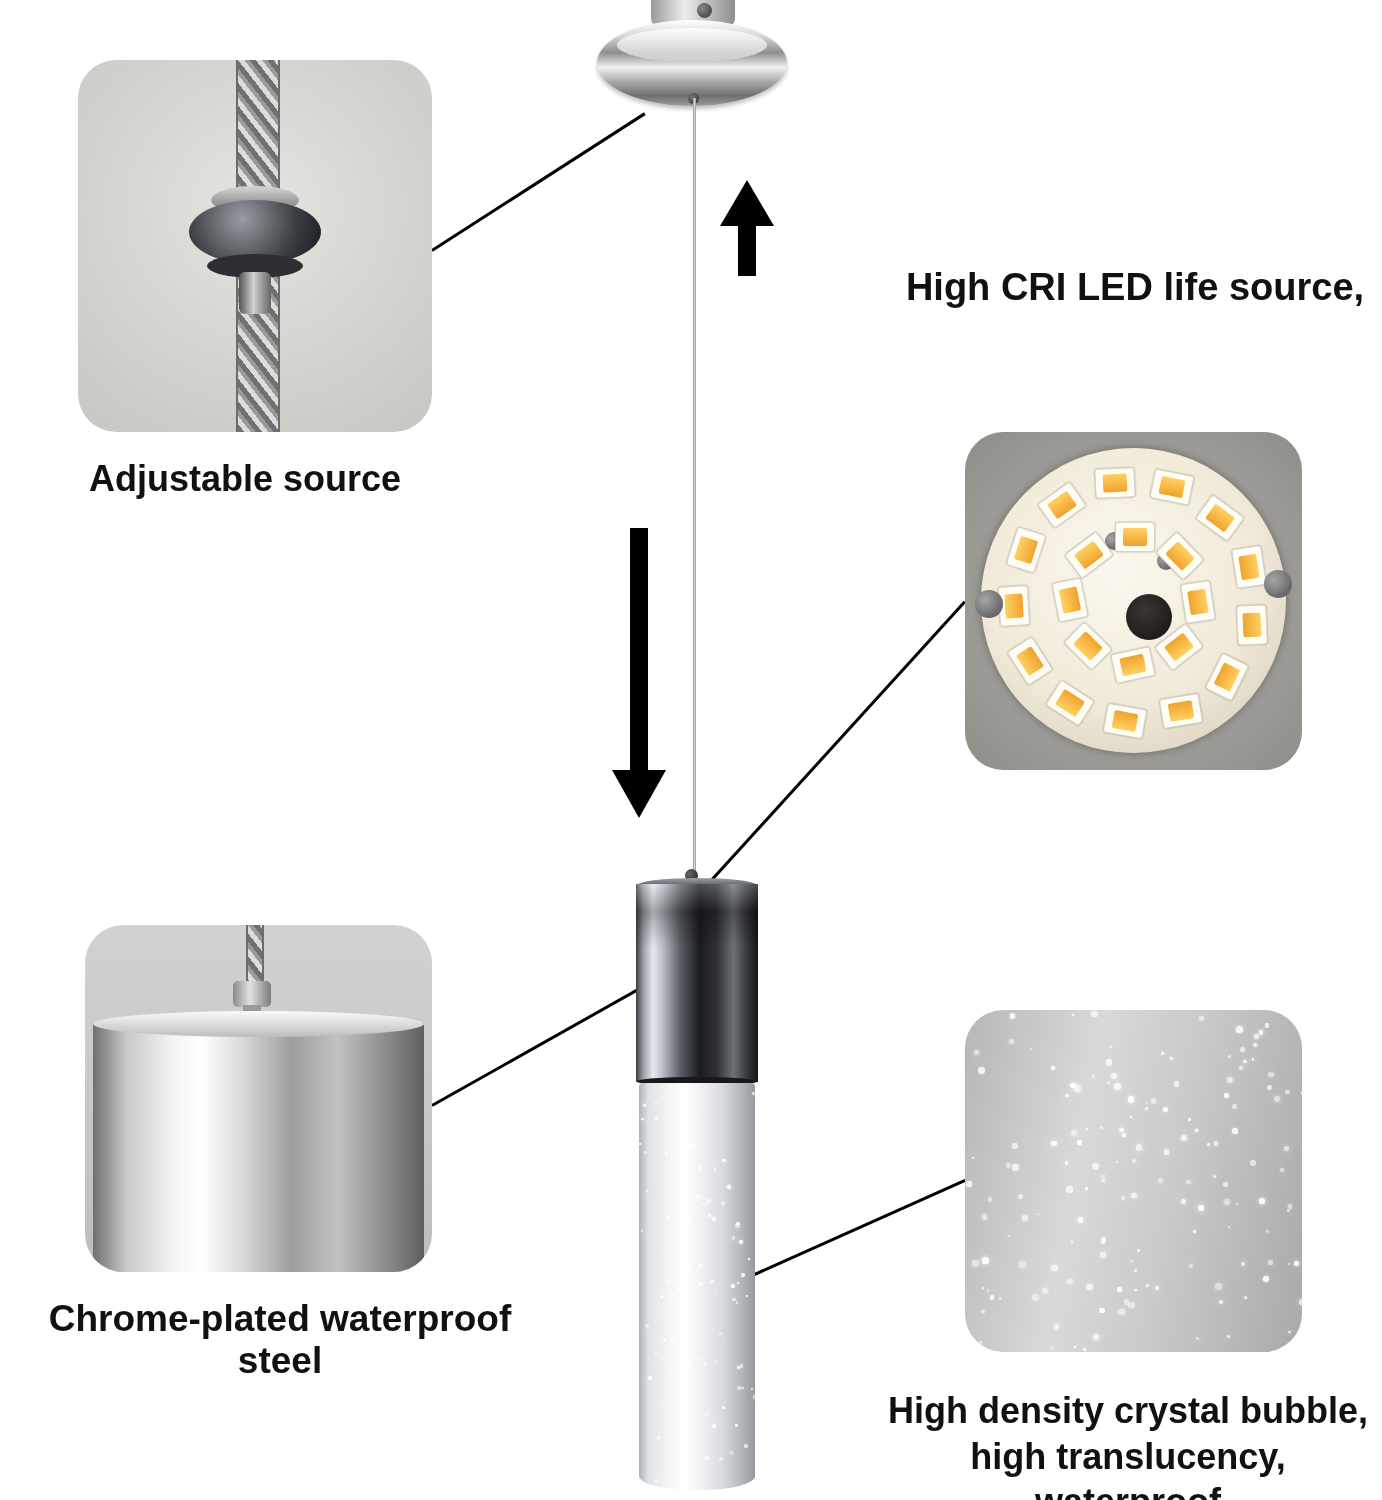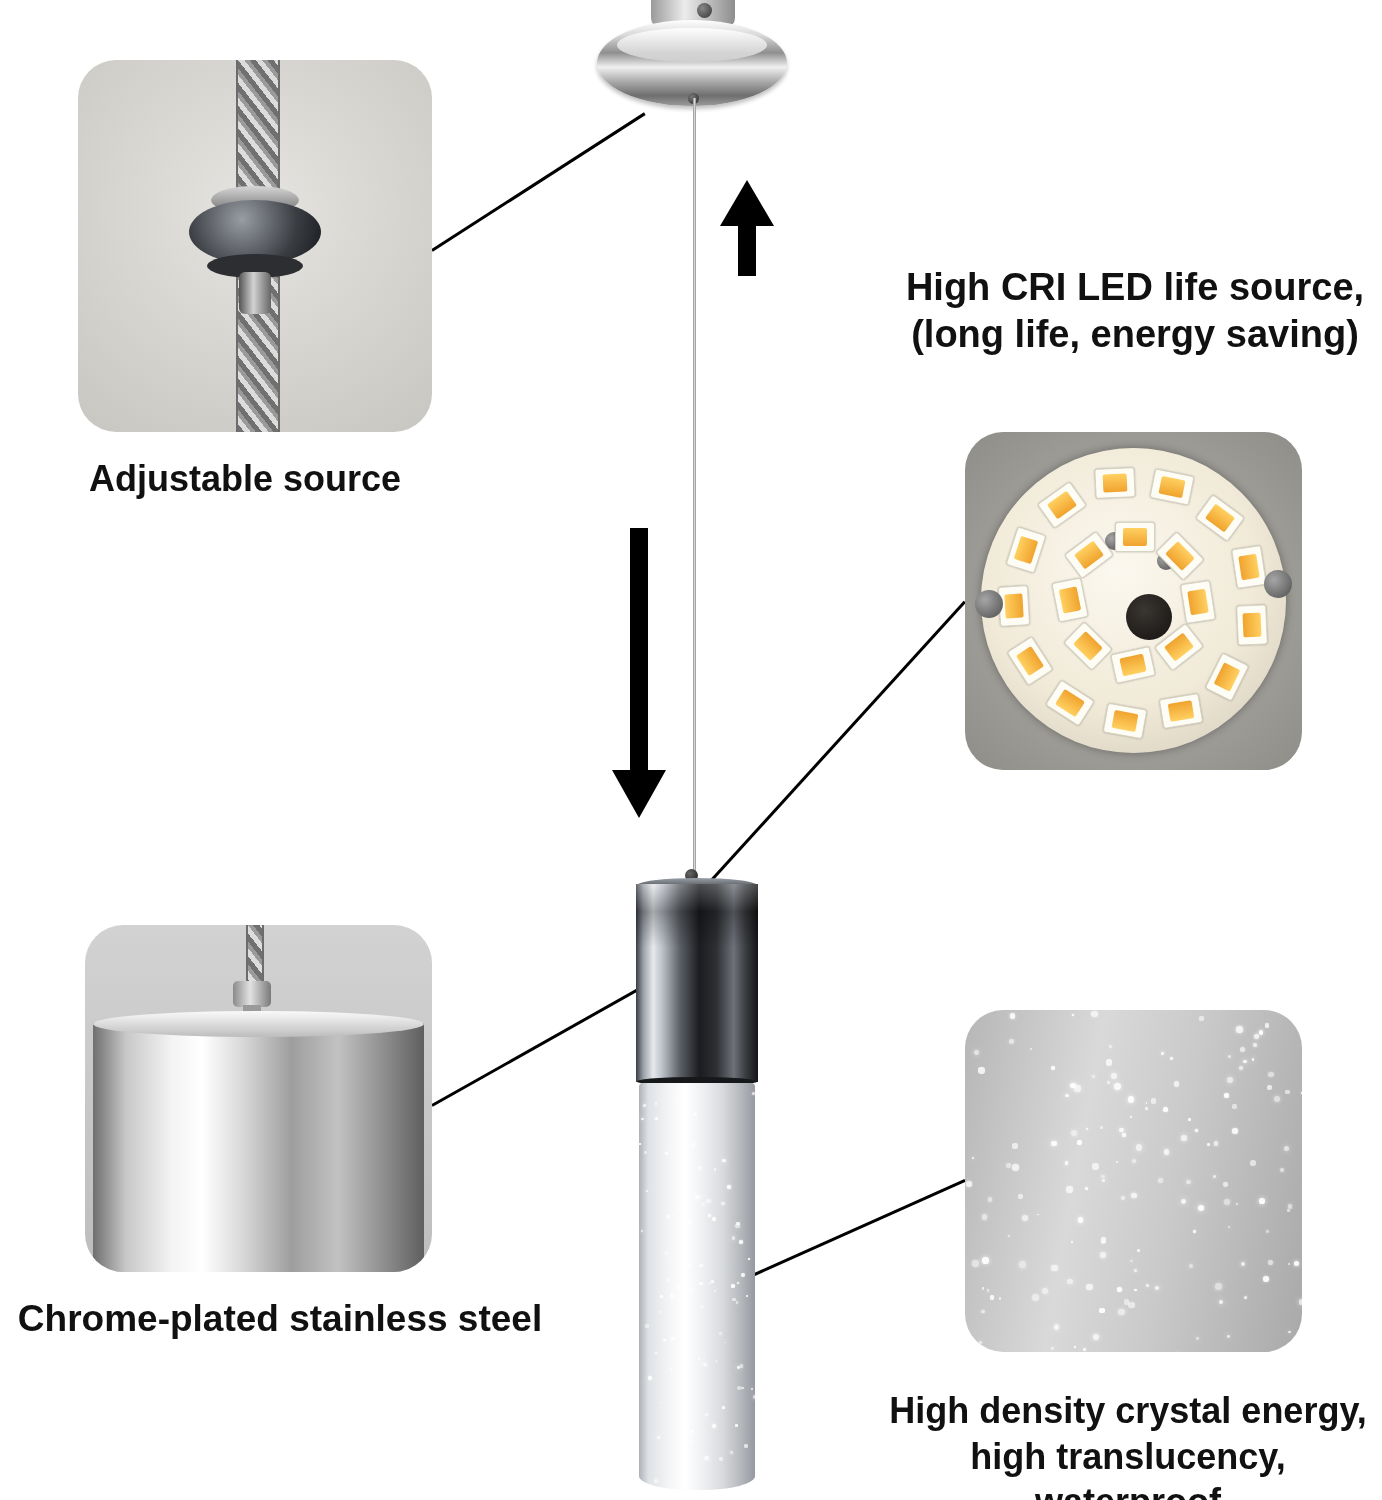--- a/index.html
+++ b/index.html
@@ -226,21 +226,20 @@
     <div class="braid adj-cable"></div>
     <div class="adj-washer"></div>
     <div class="adj-dome"></div>
     <div class="adj-ring"></div>
     <div class="adj-nut"></div>
   </div>
   <div class="label" style="left:85px;top:458px;width:320px;font-size:36px;">Adjustable source</div>
 
   <div class="label" style="left:893px;top:264px;width:484px;font-size:38px;line-height:1.24;">
     <div>High CRI LED life source,</div>
-    <div>(long life, energy saving)</div>
   </div>
 
   <div class="inset inset-led">
     <div class="led-board">
       <div class="led-hole"></div>
       <div class="screw" style="left:124px;top:84px;width:18px;height:18px;"></div>
       <div class="screw" style="left:176px;top:104px;width:18px;height:18px;"></div>
     <div class="chip" style="left: 250.608px; top: 161.84px; transform: rotate(1.52665rad);">
           <div class="chip-core"></div>
         </div>
@@ -309,21 +308,21 @@
     <div class="screw" style="left:299px;top:138px;width:28px;height:28px;"></div>
   </div>
 
   <div class="inset inset-chrome">
     <div class="braid chr-cable"></div>
     <div class="chr-connector"></div>
     <div class="chr-neck"></div>
     <div class="chr-cap"></div>
     <div class="chr-cyl"></div>
   </div>
-  <div class="label" style="left:15px;top:1298px;width:530px;font-size:37px;">Chrome-plated stainless steel</div>
+  <div class="label" style="left:15px;top:1298px;width:530px;font-size:37px;">Chrome-plated waterproof steel</div>
 
   <div class="inset inset-bubble">
       <i style="position: absolute; border-radius: 50%; background: rgb(255, 255, 255); pointer-events: none; left: 286.858px; top: 48.484px; width: 2.59301px; height: 2.59301px; opacity: 0.910836; box-shadow: rgba(255, 255, 255, 0.9) 0px 0px 4.34283px;"></i>
       <i style="position: absolute; border-radius: 50%; background: rgb(255, 255, 255); pointer-events: none; left: 88.5361px; top: 314.453px; width: 5.28874px; height: 5.28874px; opacity: 0.565431; box-shadow: rgba(255, 255, 255, 0.9) 0px 0px 3.79374px;"></i>
       <i style="position: absolute; border-radius: 50%; background: rgb(255, 255, 255); pointer-events: none; left: 197.915px; top: 96.933px; width: 5.33909px; height: 5.33909px; opacity: 0.968908; box-shadow: rgba(255, 255, 255, 0.9) 0px 0px 1.72213px;"></i>
       <i style="position: absolute; border-radius: 50%; background: rgb(255, 255, 255); pointer-events: none; left: 216.345px; top: 125.492px; width: 5.51649px; height: 5.51649px; opacity: 0.767773; box-shadow: rgba(255, 255, 255, 0.9) 0px 0px 5.38463px;"></i>
       <i style="position: absolute; border-radius: 50%; background: rgb(255, 255, 255); pointer-events: none; left: 153.446px; top: 298.801px; width: 6.26057px; height: 6.26057px; opacity: 0.594908; box-shadow: rgba(255, 255, 255, 0.9) 0px 0px 4.06369px;"></i>
       <i style="position: absolute; border-radius: 50%; background: rgb(255, 255, 255); pointer-events: none; left: 16.208px; top: 299.699px; width: 3.33458px; height: 3.33458px; opacity: 0.602268; box-shadow: rgba(255, 255, 255, 0.9) 0px 0px 3.15814px;"></i>
       <i style="position: absolute; border-radius: 50%; background: rgb(255, 255, 255); pointer-events: none; left: 25.1861px; top: 285.305px; width: 4.2175px; height: 4.2175px; opacity: 0.851862; box-shadow: rgba(255, 255, 255, 0.9) 0px 0px 1.18079px;"></i>
       <i style="position: absolute; border-radius: 50%; background: rgb(255, 255, 255); pointer-events: none; left: 164.725px; top: 105.918px; width: 1.87582px; height: 1.87582px; opacity: 0.829365; box-shadow: rgba(255, 255, 255, 0.9) 0px 0px 1.75291px;"></i>
@@ -464,17 +463,17 @@
       <i style="position: absolute; border-radius: 50%; background: rgb(255, 255, 255); pointer-events: none; left: 204.948px; top: 47.2749px; width: 2.98876px; height: 2.98876px; opacity: 0.911857; box-shadow: rgba(255, 255, 255, 0.9) 0px 0px 2.01294px;"></i>
       <i style="position: absolute; border-radius: 50%; background: rgb(255, 255, 255); pointer-events: none; left: 126.222px; top: 0.555381px; width: 6.40576px; height: 6.40576px; opacity: 0.685303; box-shadow: rgba(255, 255, 255, 0.9) 0px 0px 2.24248px;"></i>
       <i style="position: absolute; border-radius: 50%; background: rgb(255, 255, 255); pointer-events: none; left: 54.2369px; top: 251.327px; width: 6.76429px; height: 6.76429px; opacity: 0.50683; box-shadow: rgba(255, 255, 255, 0.9) 0px 0px 5.60439px;"></i>
       <i style="position: absolute; border-radius: 50%; background: rgb(255, 255, 255); pointer-events: none; left: 169.431px; top: 278.82px; width: 2.26392px; height: 2.26392px; opacity: 0.962545; box-shadow: rgba(255, 255, 255, 0.9) 0px 0px 1.08498px;"></i>
       <i style="position: absolute; border-radius: 50%; background: rgb(255, 255, 255); pointer-events: none; left: 320.419px; top: 79.5893px; width: 4.52798px; height: 4.52798px; opacity: 0.583924; box-shadow: rgba(255, 255, 255, 0.9) 0px 0px 0.814542px;"></i>
       <i style="position: absolute; border-radius: 50%; background: rgb(255, 255, 255); pointer-events: none; left: 149.455px; top: 73.3471px; width: 6.8985px; height: 6.8985px; opacity: 0.862212; box-shadow: rgba(255, 255, 255, 0.9) 0px 0px 4.47708px;"></i>
       <i style="position: absolute; border-radius: 50%; background: rgb(255, 255, 255); pointer-events: none; left: 230.435px; top: 119.206px; width: 2.56564px; height: 2.56564px; opacity: 0.893496; box-shadow: rgba(255, 255, 255, 0.9) 0px 0px 2.58326px;"></i>
       <i style="position: absolute; border-radius: 50%; background: rgb(255, 255, 255); pointer-events: none; left: 193.21px; top: 167.736px; width: 5.1385px; height: 5.1385px; opacity: 0.516011; box-shadow: rgba(255, 255, 255, 0.9) 0px 0px 2.20751px;"></i>
     </div>
   <div class="label" style="left:878px;top:1388px;width:500px;font-size:36px;line-height:1.27;">
-    <div>High density crystal energy,</div>
+    <div>High density crystal bubble,</div>
     <div>high translucency, waterproof</div>
   </div>
 
 </div>
 
 </body></html>

